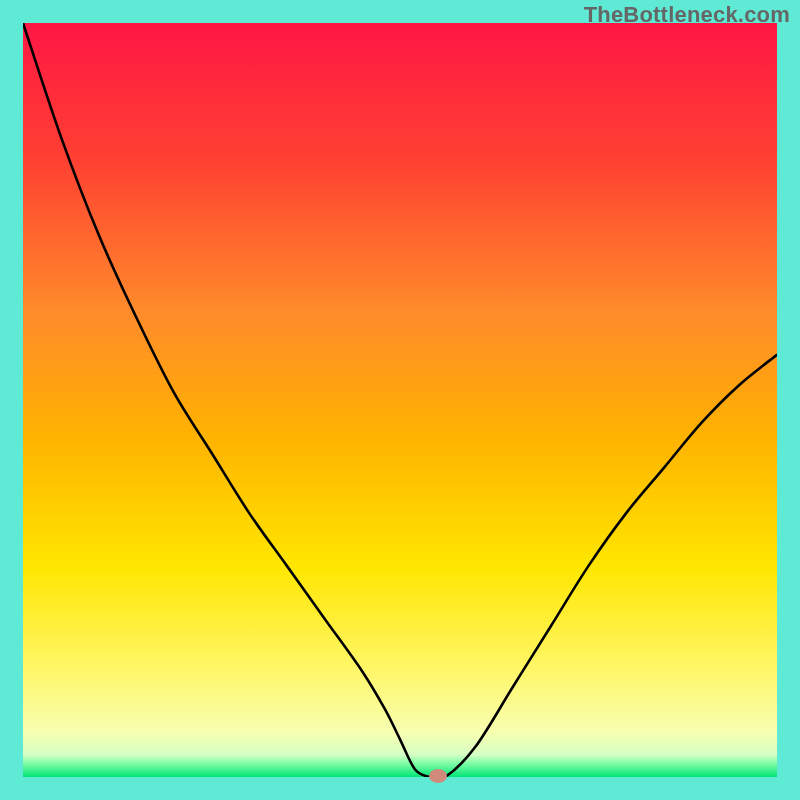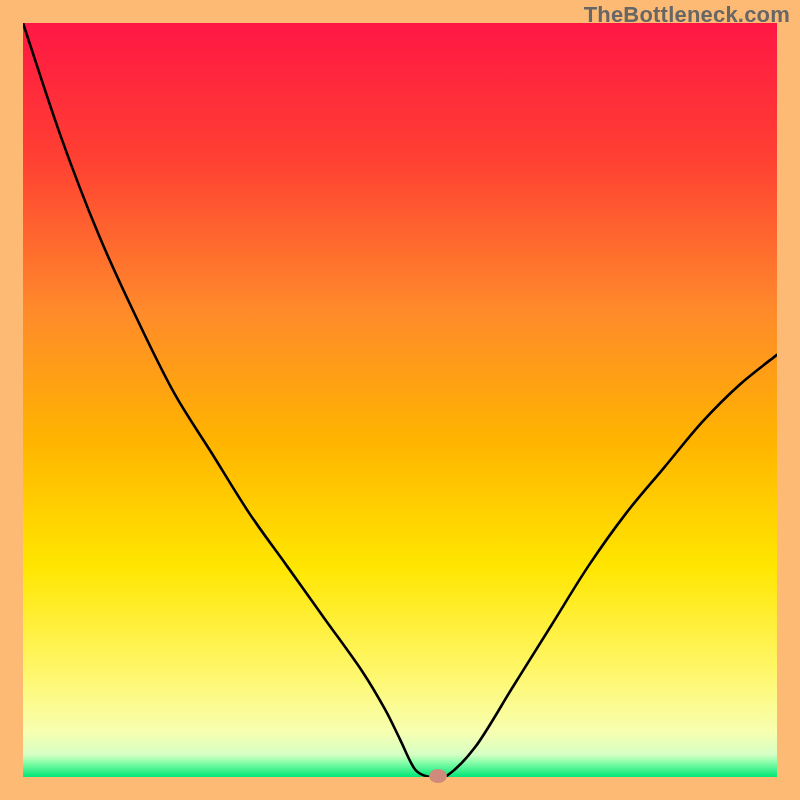--- a/index.html
+++ b/index.html
@@ -7,21 +7,21 @@
     padding: 0;
     width: 800px;
     height: 800px;
     background: #000;
     overflow: hidden;
   }
   .frame {
     position: relative;
     width: 800px;
     height: 800px;
-    background: #fdba74;
+    background: #5eead4;
   }
   .watermark {
     position: absolute;
     top: 2px;
     right: 10px;
     font-family: Arial, Helvetica, sans-serif;
     font-size: 22px;
     font-weight: 600;
     color: #666;
     letter-spacing: 0.2px;

